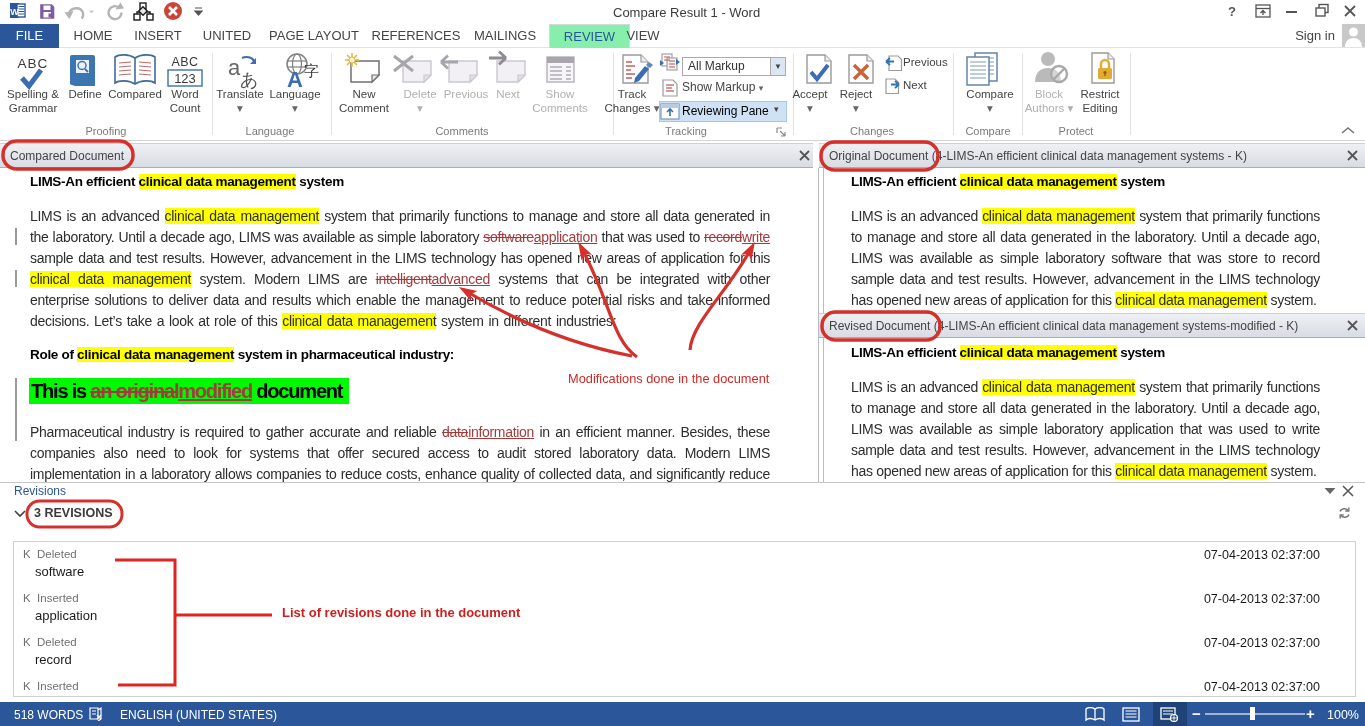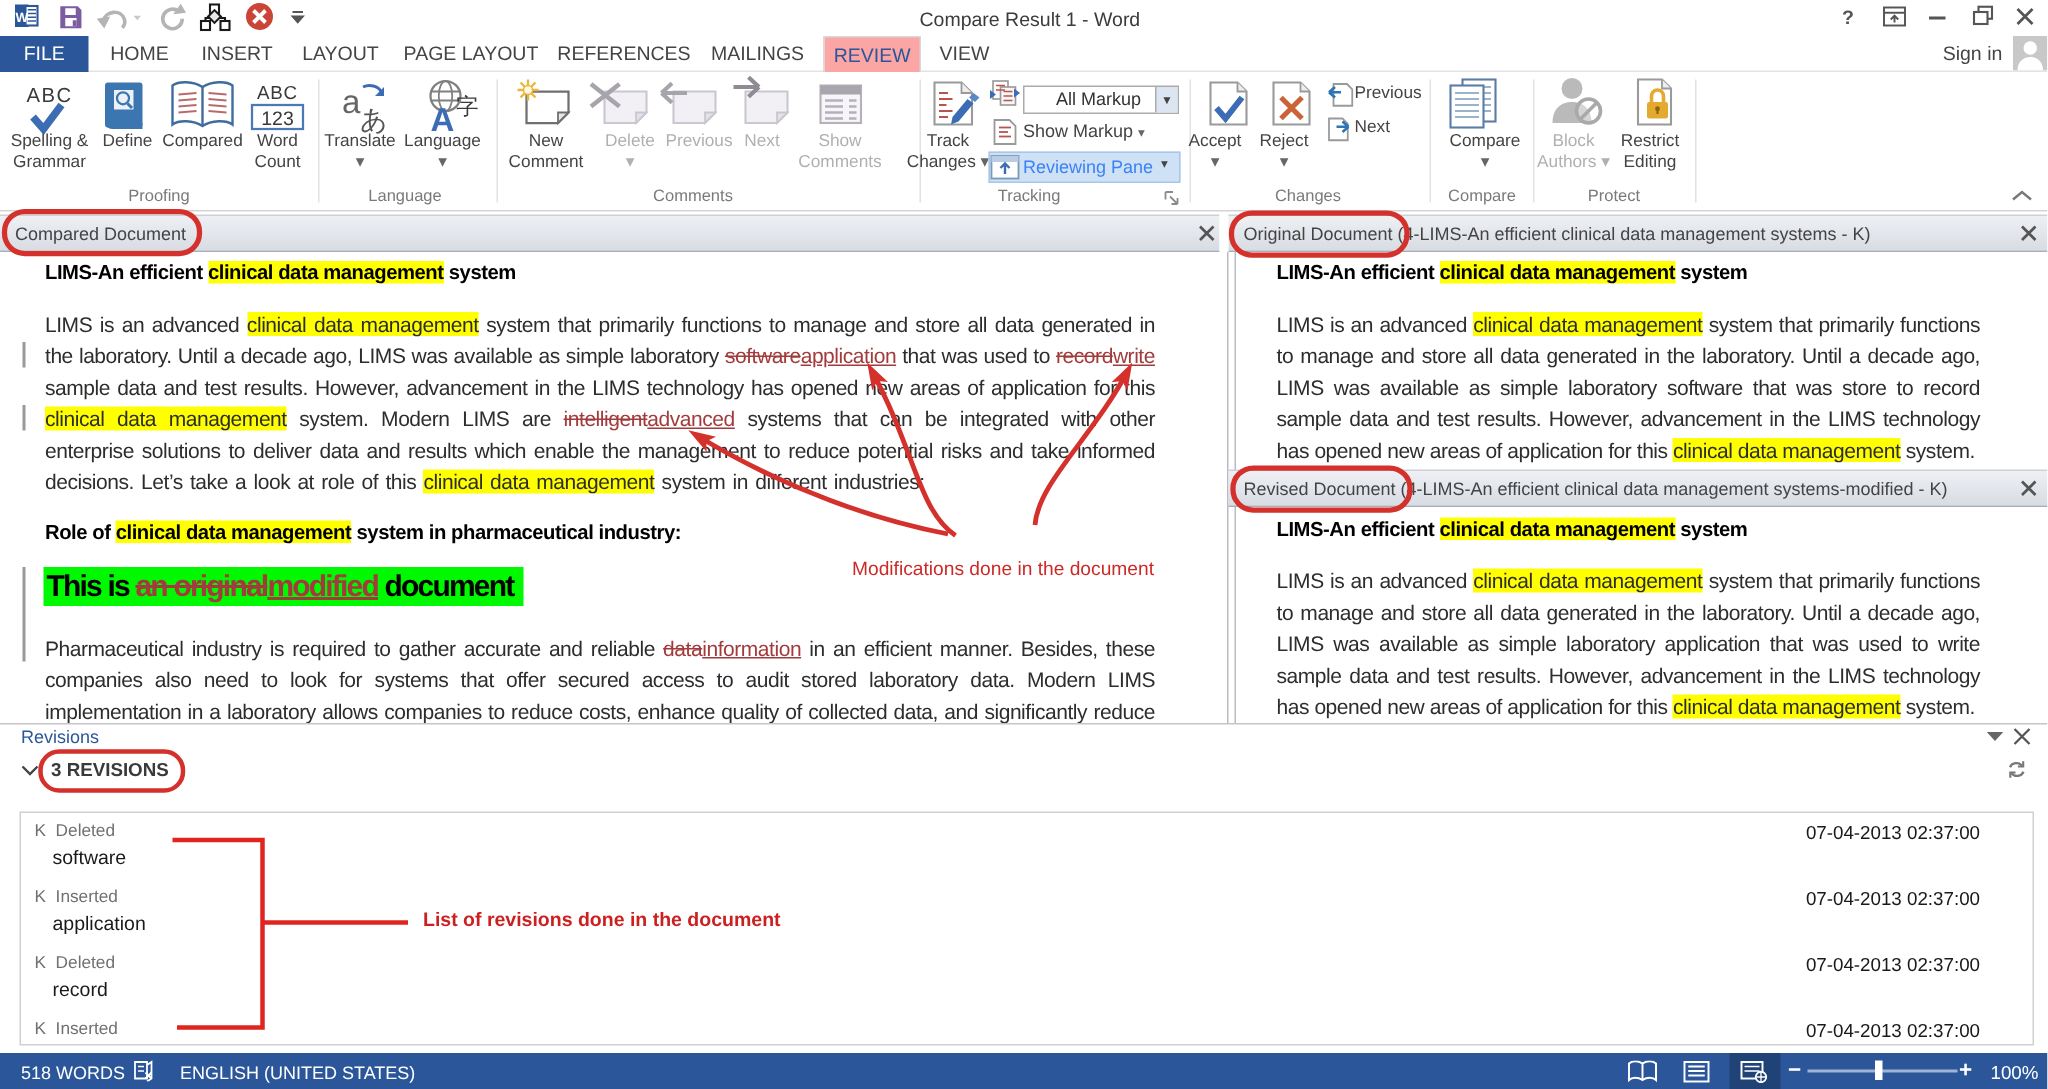--- a/index.html
+++ b/index.html
@@ -79,25 +79,25 @@
     <rect x="99" y="4.5" width="9" height="8"></rect>
     <rect x="96" y="8" width="9" height="8"></rect>
   </g>
   <path d="M125 6 l10 10 M135 6 l-10 10" stroke="#555" stroke-width="1.8"></path>
 </svg>
 
 <div class="abs" style="left:0;top:24px;width:1365px;height:24px;background:#fff;border-bottom:1px solid #e3e3e3"></div>
 <div class="abs" style="left:0;top:24px;width:59px;height:24px;background:#2b579a;color:#fff;font-size:13px;text-align:center;line-height:24px">FILE</div>
 <div class="tab" style="left:63px;width:60px">HOME</div>
 <div class="tab" style="left:128px;width:60px">INSERT</div>
-<div class="tab" style="left:195px;width:64px">LAYOUT</div>
+<div class="tab" style="left:195px;width:64px">UNITED</div>
 <div class="tab" style="left:264px;width:100px">PAGE LAYOUT</div>
 <div class="tab" style="left:368px;width:96px">REFERENCES</div>
 <div class="tab" style="left:467px;width:76px">MAILINGS</div>
-<div class="tab" style="left:549px;width:65px;background:#fca5a5;border:1px solid #d8d8d8;border-bottom:none;color:#2b579a;height:25px">REVIEW</div>
+<div class="tab" style="left:549px;width:81px;background:#86efac;border:1px solid #d8d8d8;border-bottom:none;color:#2b579a;height:25px">REVIEW</div>
 <div class="tab" style="left:618px;width:50px">VIEW</div>
 <div class="tab" style="left:1285px;width:60px">Sign in</div>
 <svg class="abs" style="left:1342px;top:24px" width="23" height="23">
     <rect width="23" height="23" fill="#c8c8c8"></rect>
     <circle cx="11.5" cy="8" r="4.5" fill="#fff"></circle>
     <path d="M3 23 c0-6 4-9 8.5-9 s8.5 3 8.5 9 z" fill="#fff"></path>
   </svg>
 
 <div class="abs" style="left:0;top:48px;width:1365px;height:93px;background:#fff;border-bottom:1px solid #d4d4d4"></div>
 
@@ -266,24 +266,24 @@
       </g>
   </g>
 
   <g transform="translate(0,50)">
     <rect x="3" y="2" width="18" height="15" fill="#fff" stroke="#7a99bb" stroke-width="1.2"></rect>
     <rect x="3" y="2" width="18" height="4" fill="#b8cce4"></rect>
     <path d="M12 14 v-6 M9 10 l3 -3 l3 3" stroke="#3c6cb4" stroke-width="1.6" fill="none"></path>
   </g>
 </svg>
 
-<div class="abs" style="left:682px;top:57px;width:104px;height:19px;background:#fff;border:1px solid #ababab;font-size:12px;color:#333;line-height:17px;padding-left:21px">All Markup</div>
+<div class="abs" style="left:682px;top:57px;width:104px;height:19px;background:#fff;border:1px solid #ababab;font-size:12px;color:#333;line-height:17px;padding-left:5px">All Markup</div>
 <div class="abs" style="left:770px;top:58px;width:15px;height:17px;background:#dce6f2;border-left:1px solid #ababab;text-align:center;font-size:8px;color:#444;line-height:17px">▼</div>
 <div class="abs" style="left:682px;top:80px;font-size:12px;color:#444">Show Markup <span style="font-size:9px;color:#666">▾</span></div>
-<div class="abs" style="left:682px;top:104px;font-size:12px;color:#3b82f6">Reviewing Pane</div>
+<div class="abs" style="left:682px;top:104px;font-size:12px;color:#000000">Reviewing Pane</div>
 <div class="abs" style="left:774px;top:104px;font-size:9px;color:#444">▾</div>
 
 <svg class="abs" style="left:775px;top:126px" width="12" height="12">
     <path d="M2 2 h5 M2 2 v5 M5 5 l5 5 M10 10 v-4 M10 10 h-4" stroke="#8a8a8a" stroke-width="1.2" fill="none"></path>
   </svg>
 
 <svg class="abs" style="left:793px;top:50px" width="160" height="75" viewBox="0 0 160 75">
 
   <path d="M14 5 h18 l6 6 v22 h-24 z" fill="#fff" stroke="#9a9a9a" stroke-width="1.4"></path>
   <path d="M32 5 v6 h6" fill="#eee" stroke="#9a9a9a" stroke-width="1.2"></path>

